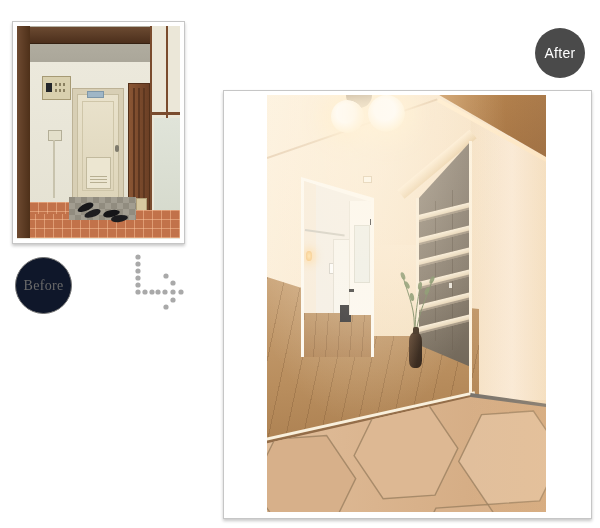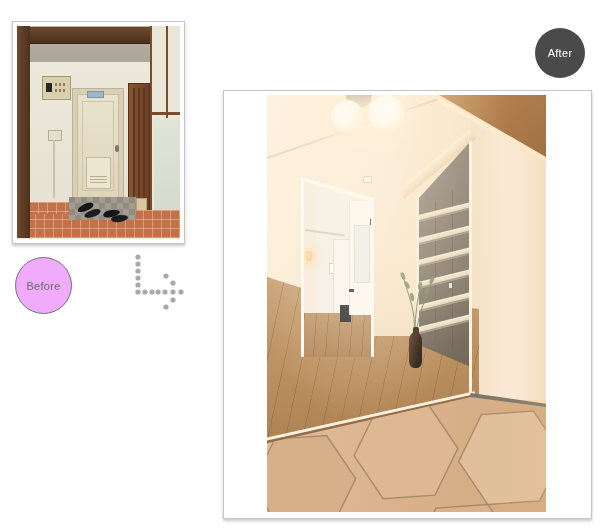--- a/index.html
+++ b/index.html
@@ -5,21 +5,21 @@
   html,body{margin:0;padding:0;background:#fff;}
   body{width:600px;height:528px;position:relative;overflow:hidden;
        font-family:"Liberation Sans",sans-serif;}
   .abs{position:absolute;}
   
   .card{position:absolute;background:#fff;border:1px solid #c6c6c6;
         box-shadow:0 2px 3px rgba(0,0,0,.22);}
   .photo{position:absolute;inset:4px;overflow:hidden;background:#e9e6da;}
   
   .badge{position:absolute;border-radius:50%;display:flex;align-items:center;
-         justify-content:center;font-size:11px;letter-spacing:.3px;}
+         justify-content:center;font-size:14px;letter-spacing:.3px;}
   #beforeBadge{left:15px;top:257px;width:55px;height:55px;border:1.5px solid #727272;}
   #afterBadge{left:535px;top:28px;width:50px;height:50px;}
   
   .bp{position:absolute;}
   
   .ap{position:absolute;}
   .shelf{position:absolute;left:-6px;width:62px;height:5px;
          background:linear-gradient(#f8edd9,#e7d5b6);
          border-bottom:2px solid rgba(70,55,40,.45);
          transform:rotate(-14deg);transform-origin:100% 50%;}
@@ -86,21 +86,21 @@
     </div>
     <div class="bp" style="left:86px;top:182px;width:26px;height:18px;">
       <div style="position:absolute;left:0;top:2px;width:17px;height:7px;background:#151518;border-radius:40% 60% 60% 40%/50%;transform:rotate(-12deg);"></div>
       <div style="position:absolute;left:8px;top:7px;width:17px;height:7px;background:#1b1b1e;border-radius:40% 60% 60% 40%/50%;transform:rotate(-8deg);"></div>
     </div>
 
     <div class="bp" style="left:0;top:0;width:13px;height:212px;background:linear-gradient(90deg,#6e4a31,#4e3019);"></div>
   </div>
 </div>
 
-<div class="badge" id="beforeBadge" style="color: rgb(106, 106, 106); border-color: rgb(114, 114, 114); background: #f0abfc;">
+<div class="badge" id="beforeBadge" style="color: rgb(106, 106, 106); border-color: rgb(114, 114, 114); background: #0f172a; font-family: Liberation Serif, serif;">
   <span>Before</span>
 </div>
 
 <svg class="abs" style="left:130px;top:250px;" width="58" height="64" viewBox="0 0 58 64" aria-label="dotted elbow arrow turning from down to right">
   <g style="fill: rgb(169, 169, 169);">
     <circle cx="8" cy="7" r="2.6"></circle>
       <circle cx="8" cy="14" r="2.6"></circle>
       <circle cx="8" cy="21" r="2.6"></circle>
     <circle cx="8" cy="28" r="2.6"></circle>
       <circle cx="8" cy="35" r="2.6"></circle>

